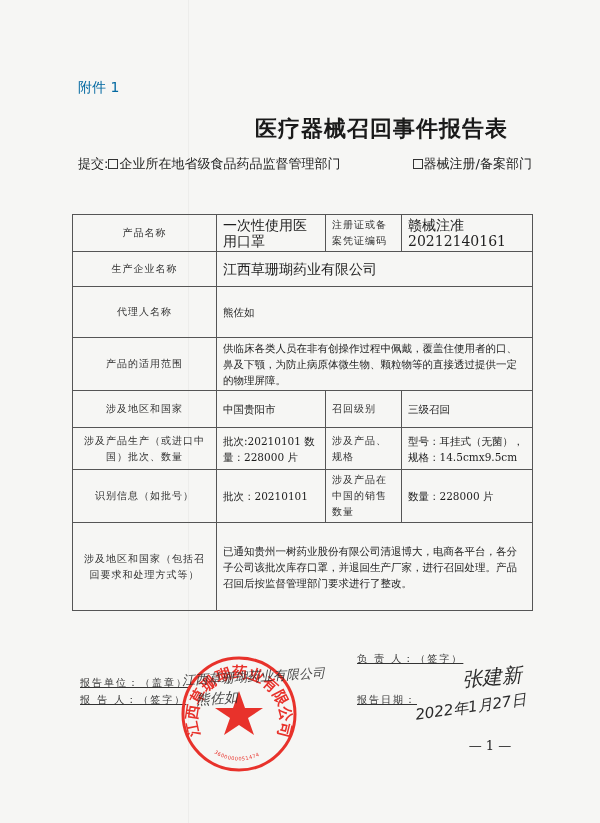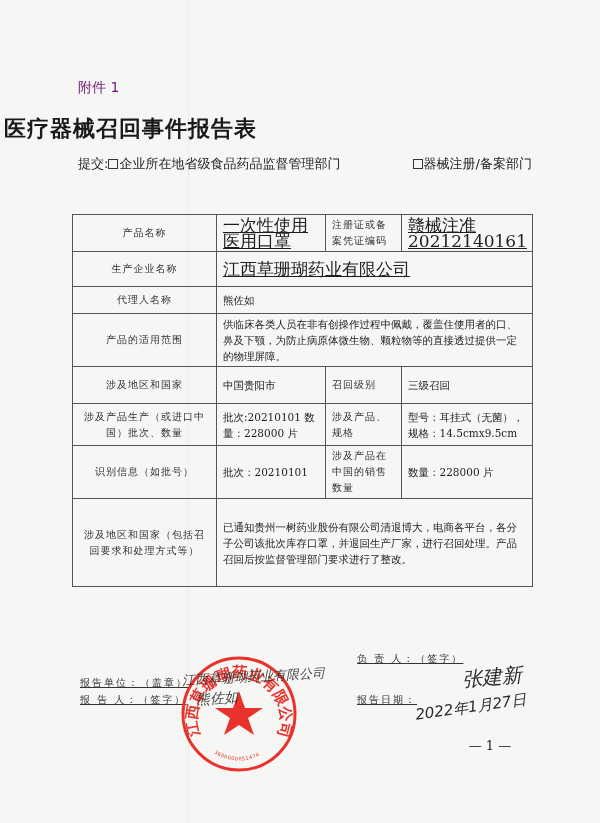--- a/index.html
+++ b/index.html
@@ -9,25 +9,25 @@
     font-family: "DejaVu Serif", "Liberation Serif", serif;
     color: #1e1e1e;
   }
   .page-fold {
     position: absolute; left: 188px; top: 0; width: 1px; height: 823px;
     background: rgba(0,0,0,0.035);
   }
   .attachment {
     position: absolute; left: 78px; top: 79px;
     font-family: "DejaVu Sans", "Liberation Sans", sans-serif;
-    font-size: 14px; color: #701a75;
+    font-size: 14px; color: #0369a1;
   }
   .title {
-    position: absolute; left: 4px; width: 492px; top: 114px;
-    text-align: left; font-size: 22px; font-weight: bold; letter-spacing: 1px;
+    position: absolute; left: 16px; width: 492px; top: 114px;
+    text-align: right; font-size: 22px; font-weight: bold; letter-spacing: 1px;
     color: #1a1a1a;
   }
   .submit-row {
     position: absolute; left: 78px; right: 68px; top: 155px;
     font-family: "DejaVu Sans", "Liberation Sans", sans-serif;
     font-size: 13px; color: #222;
     display: flex; justify-content: space-between; align-items: center;
   }
   .checkbox {
     display: inline-block; width: 8px; height: 8px; border: 1px solid #333;
@@ -39,21 +39,21 @@
     font-size: 10.5px;
     margin-top: 32px;
   }
   table.report td {
     border: 1px solid #555; padding: 2px 6px; vertical-align: middle;
     line-height: 16px;
   }
   td.label { text-align: center; color: #333; font-size: 10px; letter-spacing: 1px; }
   td.value { color: #1e1e1e; }
   td.sublabel { color: #333; font-size: 10px; letter-spacing: 1px; }
-  td.big { font-size: 17px; text-decoration: underline; }
+  td.big { font-size: 14px; }
   .gap { display: block; height: 16px; }
   .footer {
     position: absolute; font-size: 10px; color: #333; letter-spacing: 2px; text-decoration: underline;
   }
   .stamp {
     position: absolute; left: 180px; top: 655px; width: 118px; height: 118px;
   }
   .sig {
     position: absolute; font-family: "DejaVu Sans", "Liberation Sans", sans-serif;
     color: #2a2a2a; font-style: italic;
@@ -91,21 +91,21 @@
       <tr style="height:36px">
     <td class="label">产品名称</td>
     <td class="value big">一次性使用医用口罩</td>
     <td class="sublabel">注册证或备案凭证编码</td>
     <td class="value big">赣械注准 20212140161</td>
   </tr>
   <tr style="height:35px">
     <td class="label">生产企业名称</td>
     <td class="value big" colspan="3">江西草珊瑚药业有限公司</td>
   </tr>
-  <tr style="height:27px">
+  <tr style="height:51px">
     <td class="label">代理人名称</td>
     <td class="value" colspan="3">熊佐如</td>
   </tr>
   <tr style="height:48px">
     <td class="label">产品的适用范围</td>
     <td class="value" colspan="3">供临床各类人员在非有创操作过程中佩戴，覆盖住使用者的口、鼻及下颚，为防止病原体微生物、颗粒物等的直接透过提供一定的物理屏障。</td>
   </tr>
   <tr style="height:37px">
     <td class="label">涉及地区和国家</td>
     <td class="value">中国贵阳市</td>

